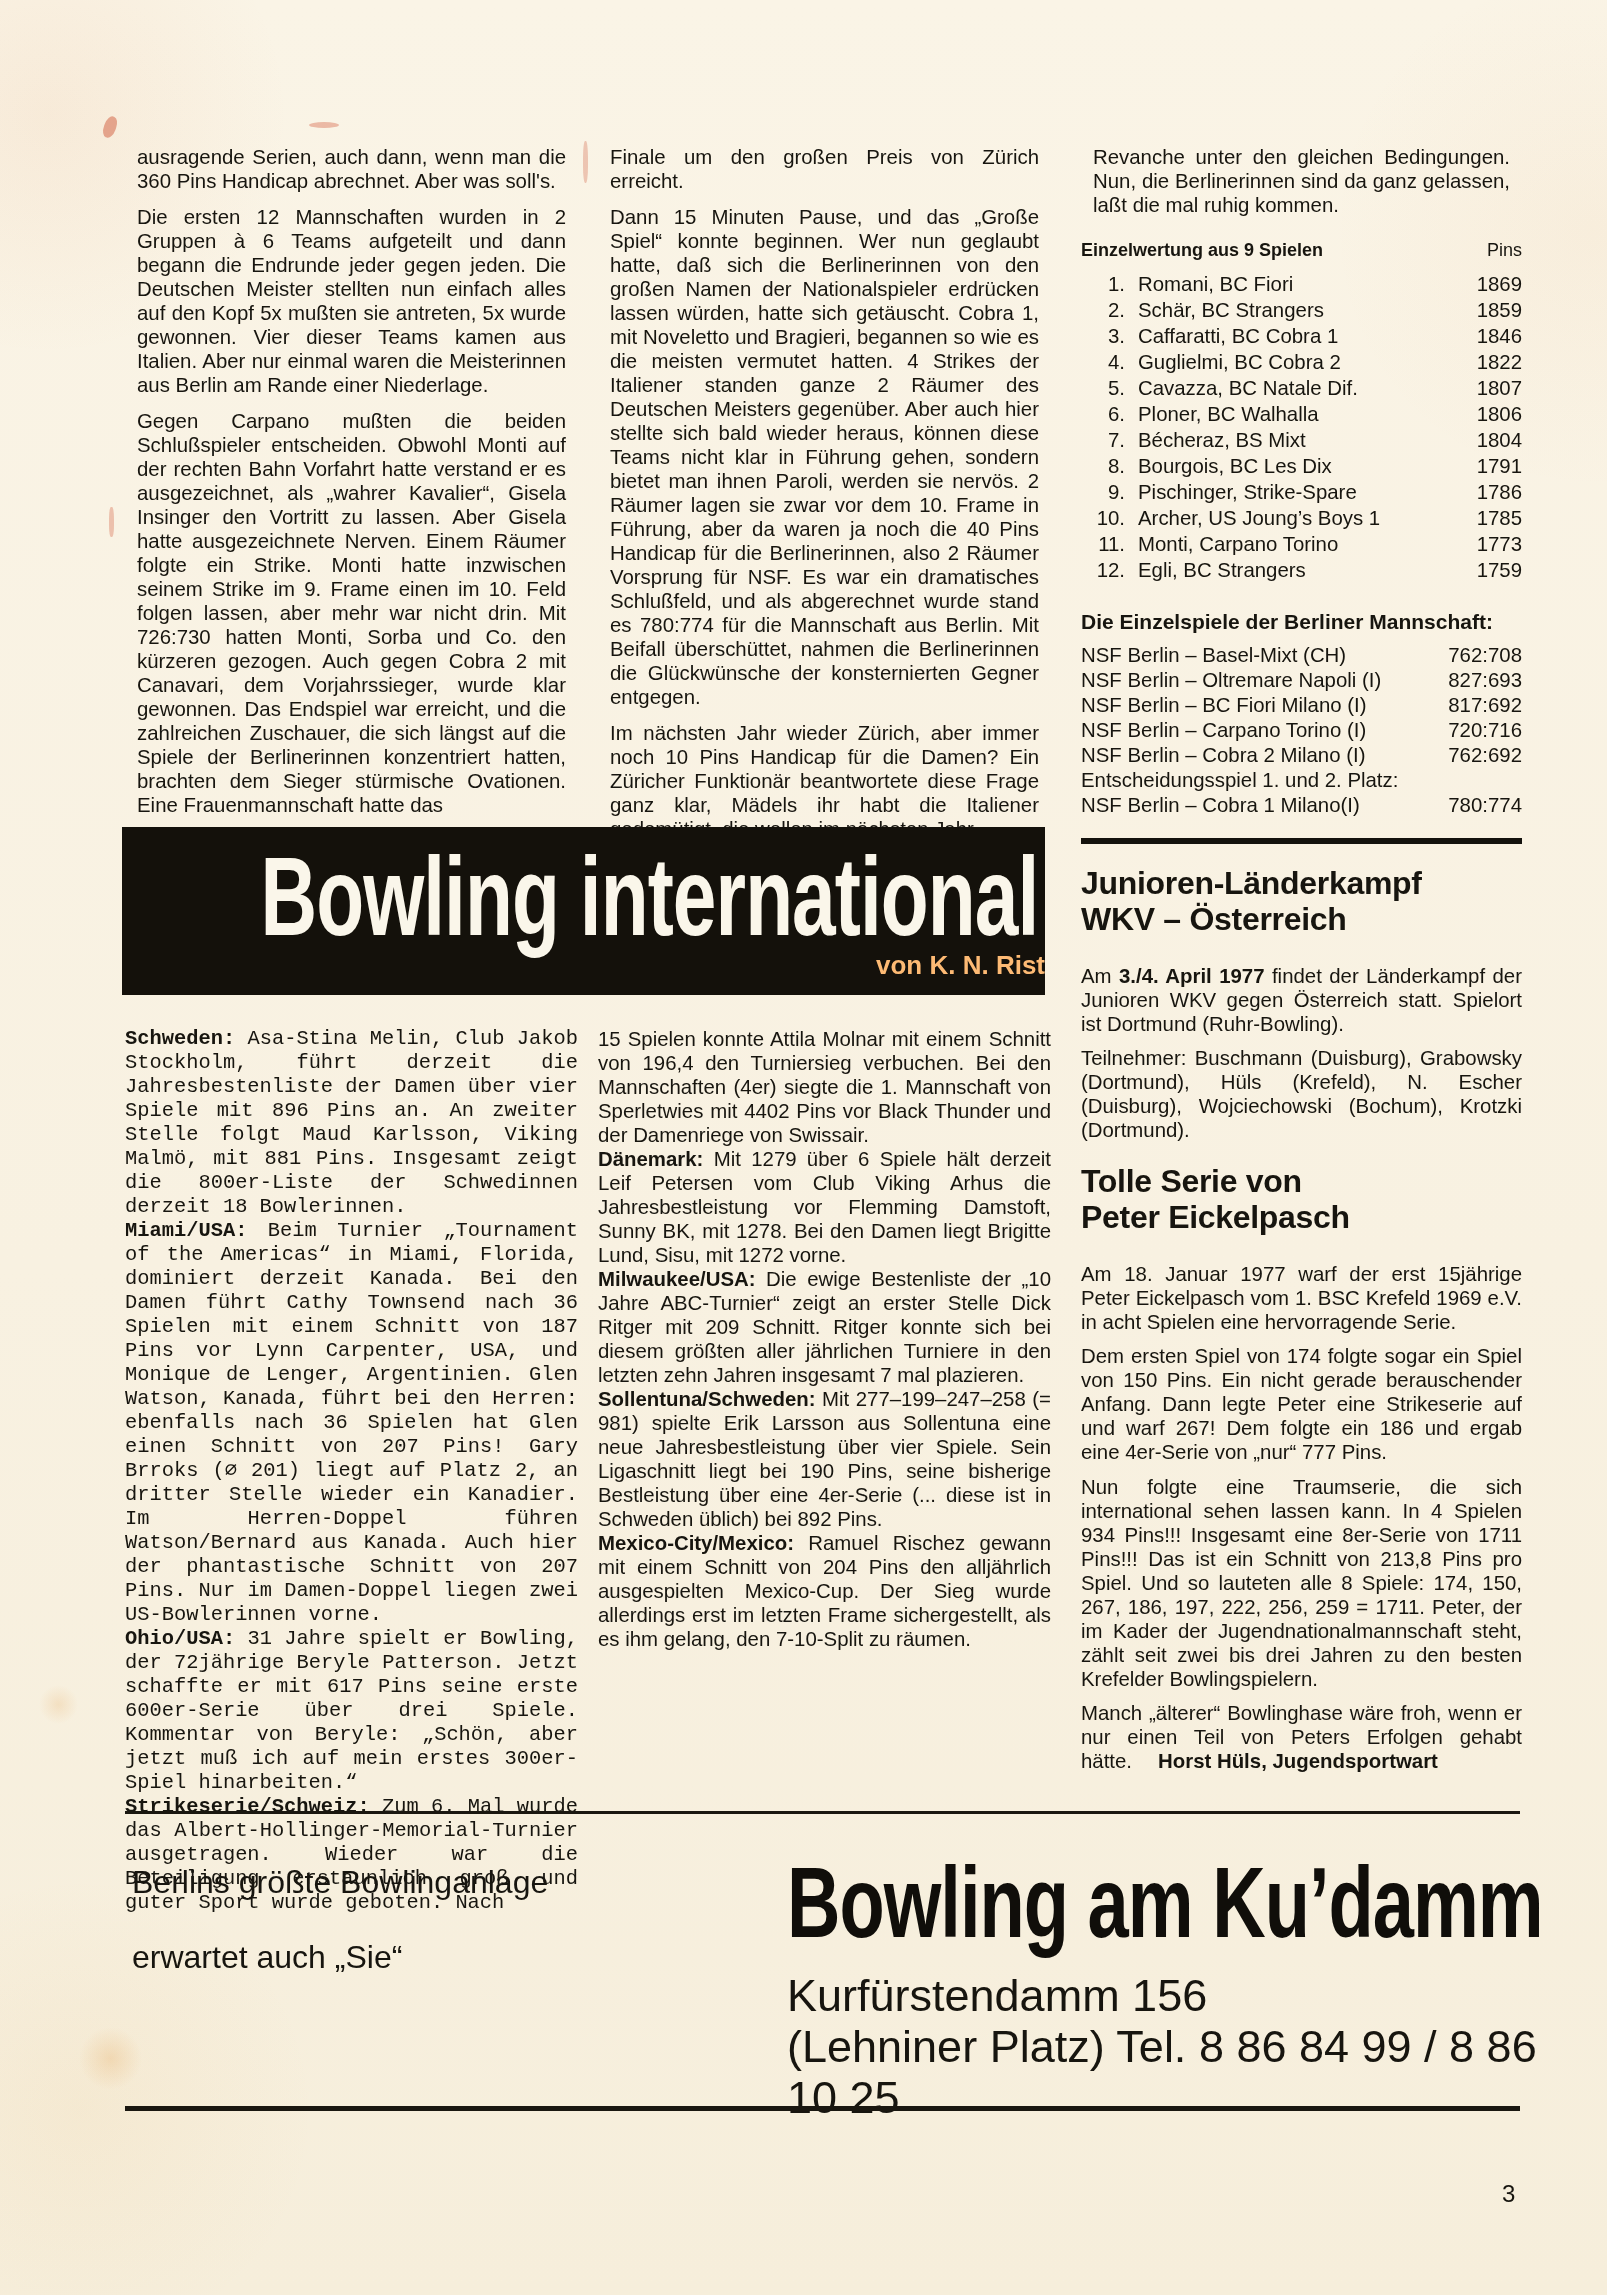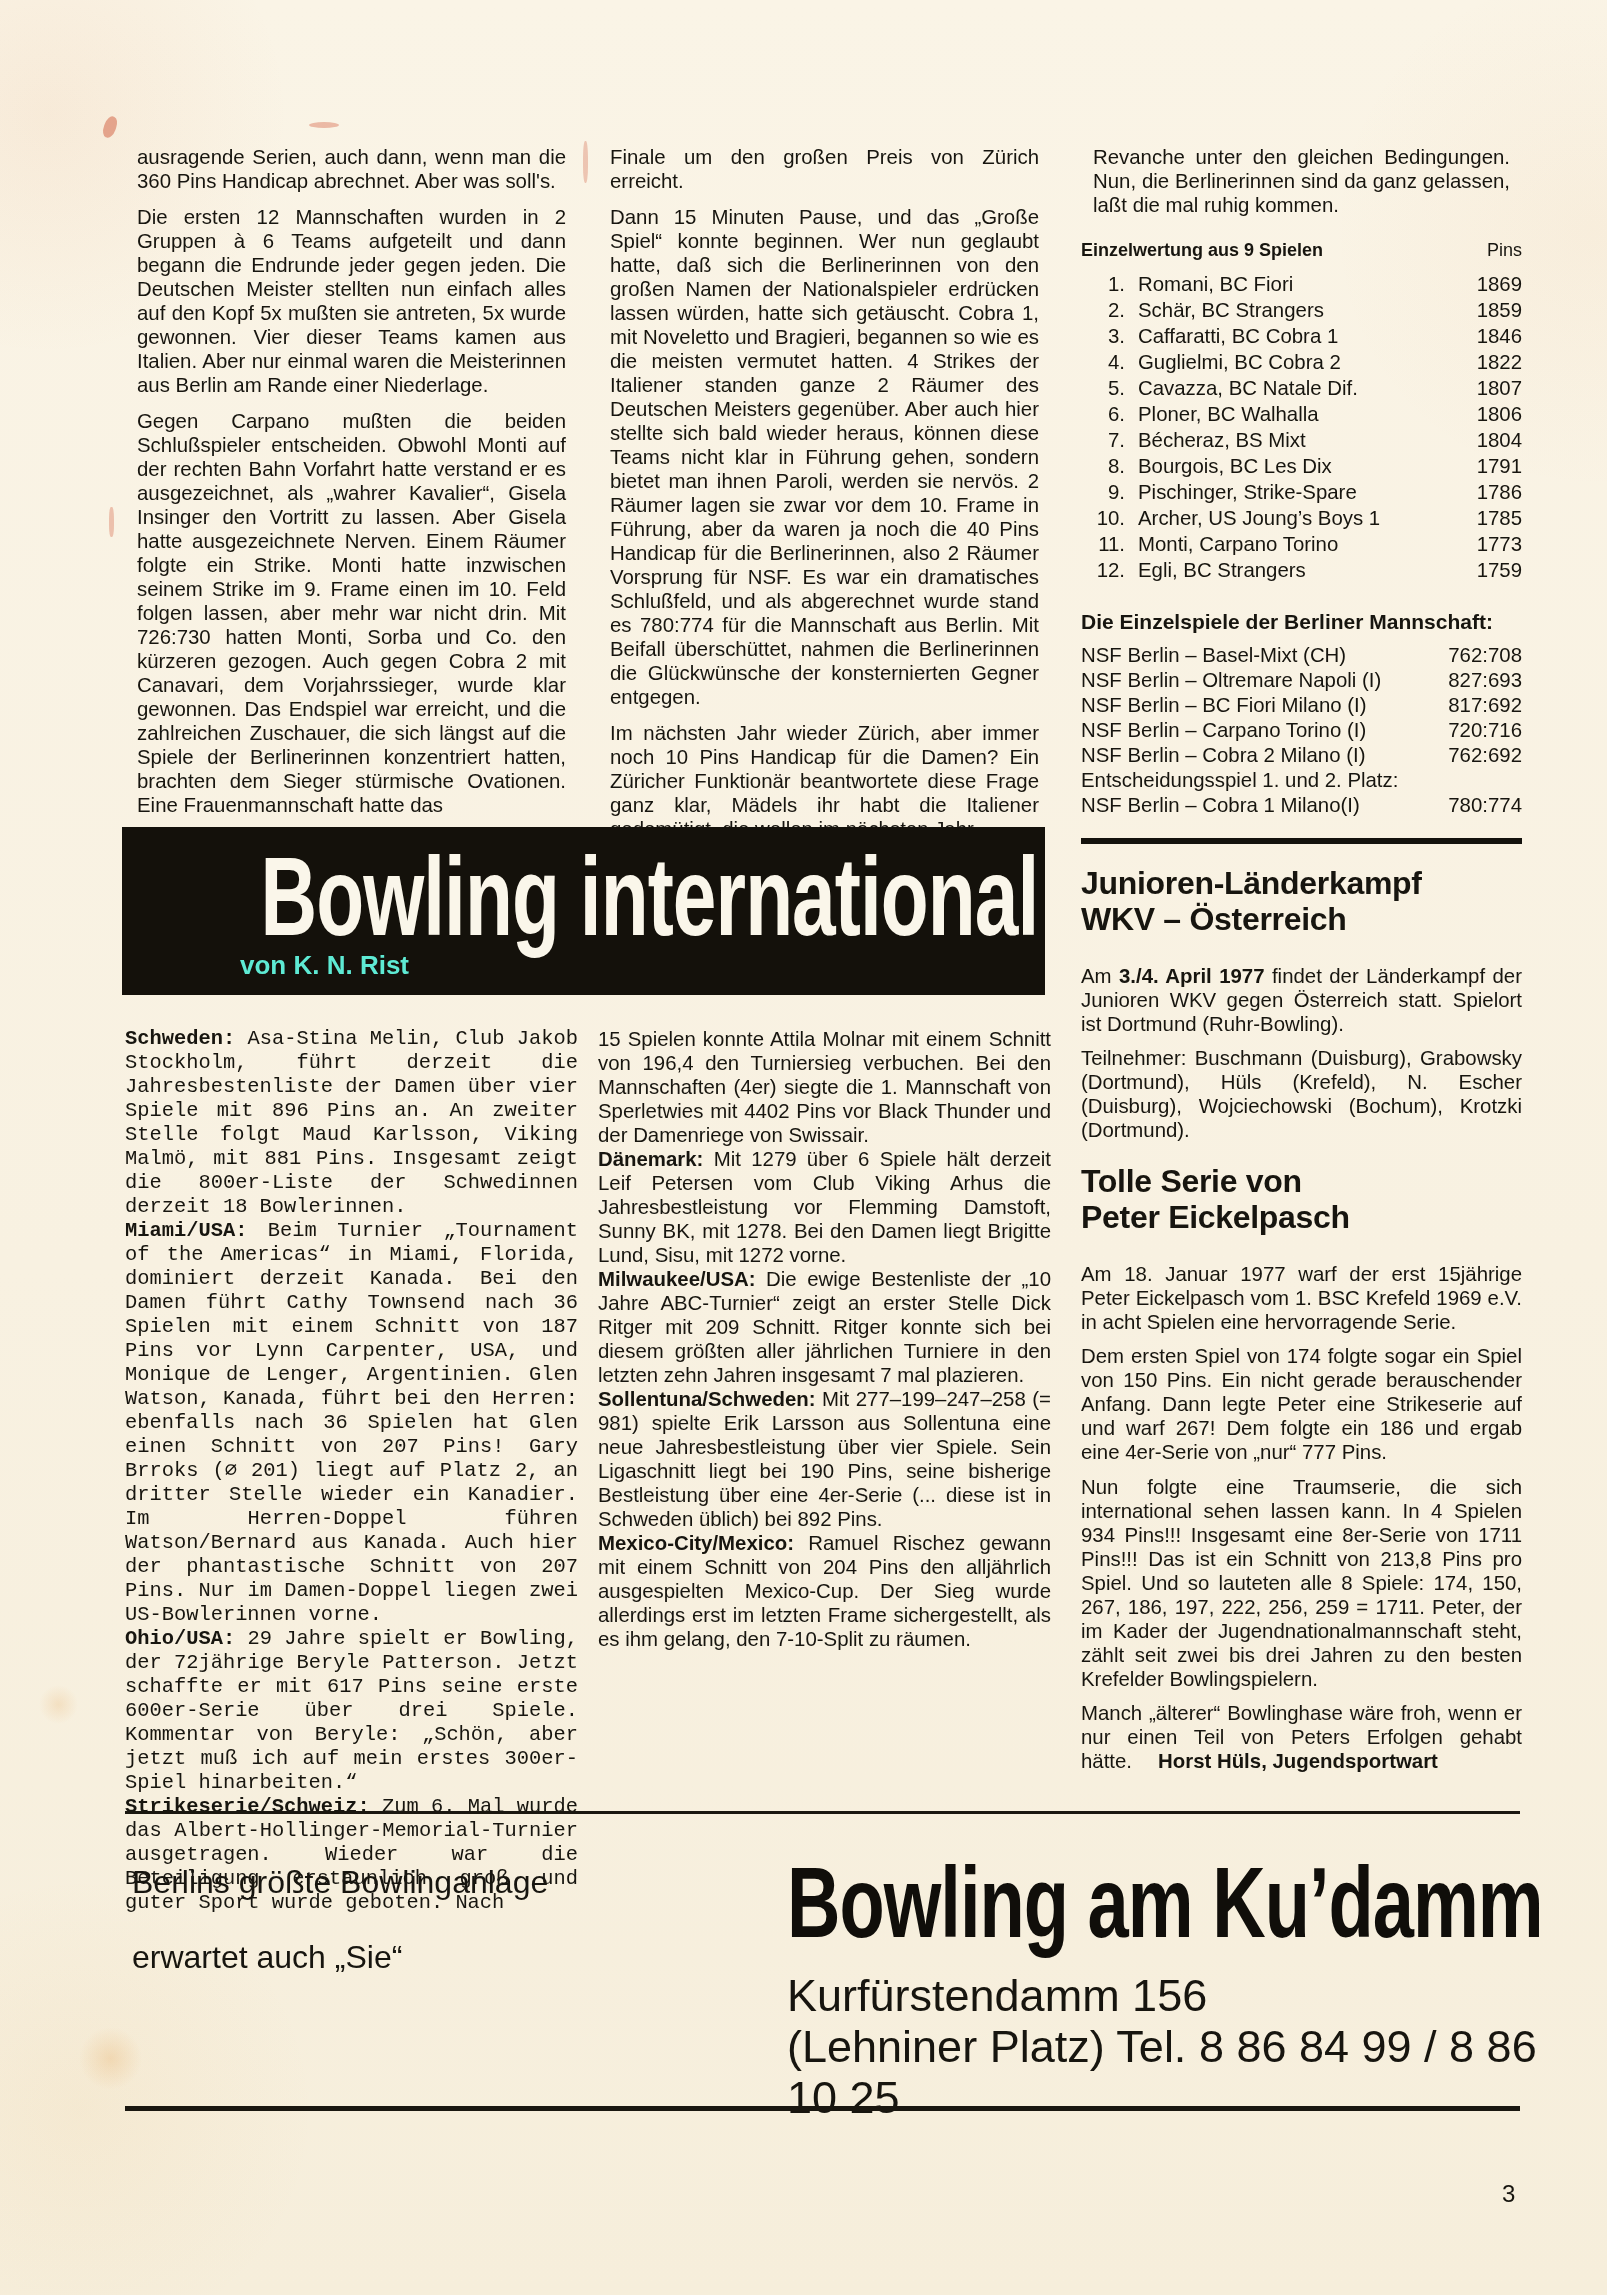--- a/index.html
+++ b/index.html
@@ -42,22 +42,22 @@
   .sec-body p { margin:10.5px 0 0 0; }
   .signature { font-weight:bold; margin-left:26px; }
 
   #banner { position:absolute; left:122px; top:827px; width:923px; height:168px; background:#14110b; }
   .banner-title {
     position:absolute; left:0; right:0; top:4px; text-align:center;
     color:#faf6ea; font-weight:bold; font-size:112px; line-height:132px;
     white-space:nowrap; transform:scaleX(.70); letter-spacing:-1.3px;
   }
   .banner-byline {
-    position:absolute; bottom:14.5px; left:118px; right:0; text-align:left;
-    color:#5eead4; font-weight:bold; font-size:26px;
+    position:absolute; bottom:14.5px; left:118px; right:0; text-align:right;
+    color:#fdba74; font-weight:bold; font-size:26px;
   }
 
   #col1-int { position:absolute; left:125px; top:1027px; width:453px;font-family:Liberation Mono, monospace; }
   #col2-int { position:absolute; left:598px; top:1027px; width:453px; }
   #col1-int p, #col2-int p { margin:0; }
 
   #ad-rule-top    { position:absolute; left:125px; top:1811px; width:1395px; height:2.6px; background:#1a1710; }
   #ad-rule-bottom { position:absolute; left:125px; top:2106px; width:1395px; height:4.6px; background:#1a1710; }
 
   #ad-left { position:absolute; left:132px; top:1864px; font-size:32px; line-height:37px; }
@@ -224,21 +224,21 @@
   </section>
 
   <div id="banner">
     <div class="banner-title">Bowling international</div>
     <div class="banner-byline">von K. N. Rist</div>
   </div>
 
   <section id="col1-int" class="bt">
     <p><span class="lead">Schweden:</span><span> Asa-Stina Melin, Club Jakob Stockholm, führt derzeit die Jahresbestenliste der Damen über vier Spiele mit 896 Pins an. An zweiter Stelle folgt Maud Karlsson, Viking Malmö, mit 881 Pins. Insgesamt zeigt die 800er-Liste der Schwedinnen derzeit 18 Bowlerinnen.</span></p>
     <p><span class="lead">Miami/USA:</span><span> Beim Turnier „Tournament of the Americas“ in Miami, Florida, dominiert derzeit Kanada. Bei den Damen führt Cathy Townsend nach 36 Spielen mit einem Schnitt von 187 Pins vor Lynn Carpenter, USA, und Monique de Lenger, Argentinien. Glen Watson, Kanada, führt bei den Herren: ebenfalls nach 36 Spielen hat Glen einen Schnitt von 207 Pins! Gary Brroks (∅ 201) liegt auf Platz 2, an dritter Stelle wieder ein Kanadier. Im Herren-Doppel führen Watson/Bernard aus Kanada. Auch hier der phantastische Schnitt von 207 Pins. Nur im Damen-Doppel liegen zwei US-Bowlerinnen vorne.</span></p>
-    <p><span class="lead">Ohio/USA:</span><span> 29 Jahre spielt er Bowling, der 72jährige Beryle Patterson. Jetzt schaffte er mit 617 Pins seine erste 600er-Serie über drei Spiele. Kommentar von Beryle: „Schön, aber jetzt muß ich auf mein erstes 300er-Spiel hinarbeiten.“</span></p>
+    <p><span class="lead">Ohio/USA:</span><span> 31 Jahre spielt er Bowling, der 72jährige Beryle Patterson. Jetzt schaffte er mit 617 Pins seine erste 600er-Serie über drei Spiele. Kommentar von Beryle: „Schön, aber jetzt muß ich auf mein erstes 300er-Spiel hinarbeiten.“</span></p>
     <p><span class="lead">Strikeserie/Schweiz:</span><span> Zum 6. Mal wurde das Albert-Hollinger-Memorial-Turnier ausgetragen. Wieder war die Beteiligung erstaunlich groß und guter Sport wurde geboten. Nach</span></p>
   </section>
 
   <section id="col2-int" class="bt">
     <p><span class="lead"></span><span>15 Spielen konnte Attila Molnar mit einem Schnitt von 196,4 den Turniersieg verbuchen. Bei den Mannschaften (4er) siegte die 1. Mannschaft von Sperletwies mit 4402 Pins vor Black Thunder und der Damenriege von Swissair.</span></p>
     <p><span class="lead">Dänemark:</span><span> Mit 1279 über 6 Spiele hält derzeit Leif Petersen vom Club Viking Arhus die Jahresbestleistung vor Flemming Damstoft, Sunny BK, mit 1278. Bei den Damen liegt Brigitte Lund, Sisu, mit 1272 vorne.</span></p>
     <p><span class="lead">Milwaukee/USA:</span><span> Die ewige Bestenliste der „10 Jahre ABC-Turnier“ zeigt an erster Stelle Dick Ritger mit 209 Schnitt. Ritger konnte sich bei diesem größten aller jährlichen Turniere in den letzten zehn Jahren insgesamt 7 mal plazieren.</span></p>
     <p><span class="lead">Sollentuna/Schweden:</span><span> Mit 277–199–247–258 (= 981) spielte Erik Larsson aus Sollentuna eine neue Jahresbestleistung über vier Spiele. Sein Ligaschnitt liegt bei 190 Pins, seine bisherige Bestleistung über eine 4er-Serie (... diese ist in Schweden üblich) bei 892 Pins.</span></p>
     <p><span class="lead">Mexico-City/Mexico:</span><span> Ramuel Rischez gewann mit einem Schnitt von 204 Pins den alljährlich ausgespielten Mexico-Cup. Der Sieg wurde allerdings erst im letzten Frame sichergestellt, als es ihm gelang, den 7-10-Split zu räumen.</span></p>
   </section>

